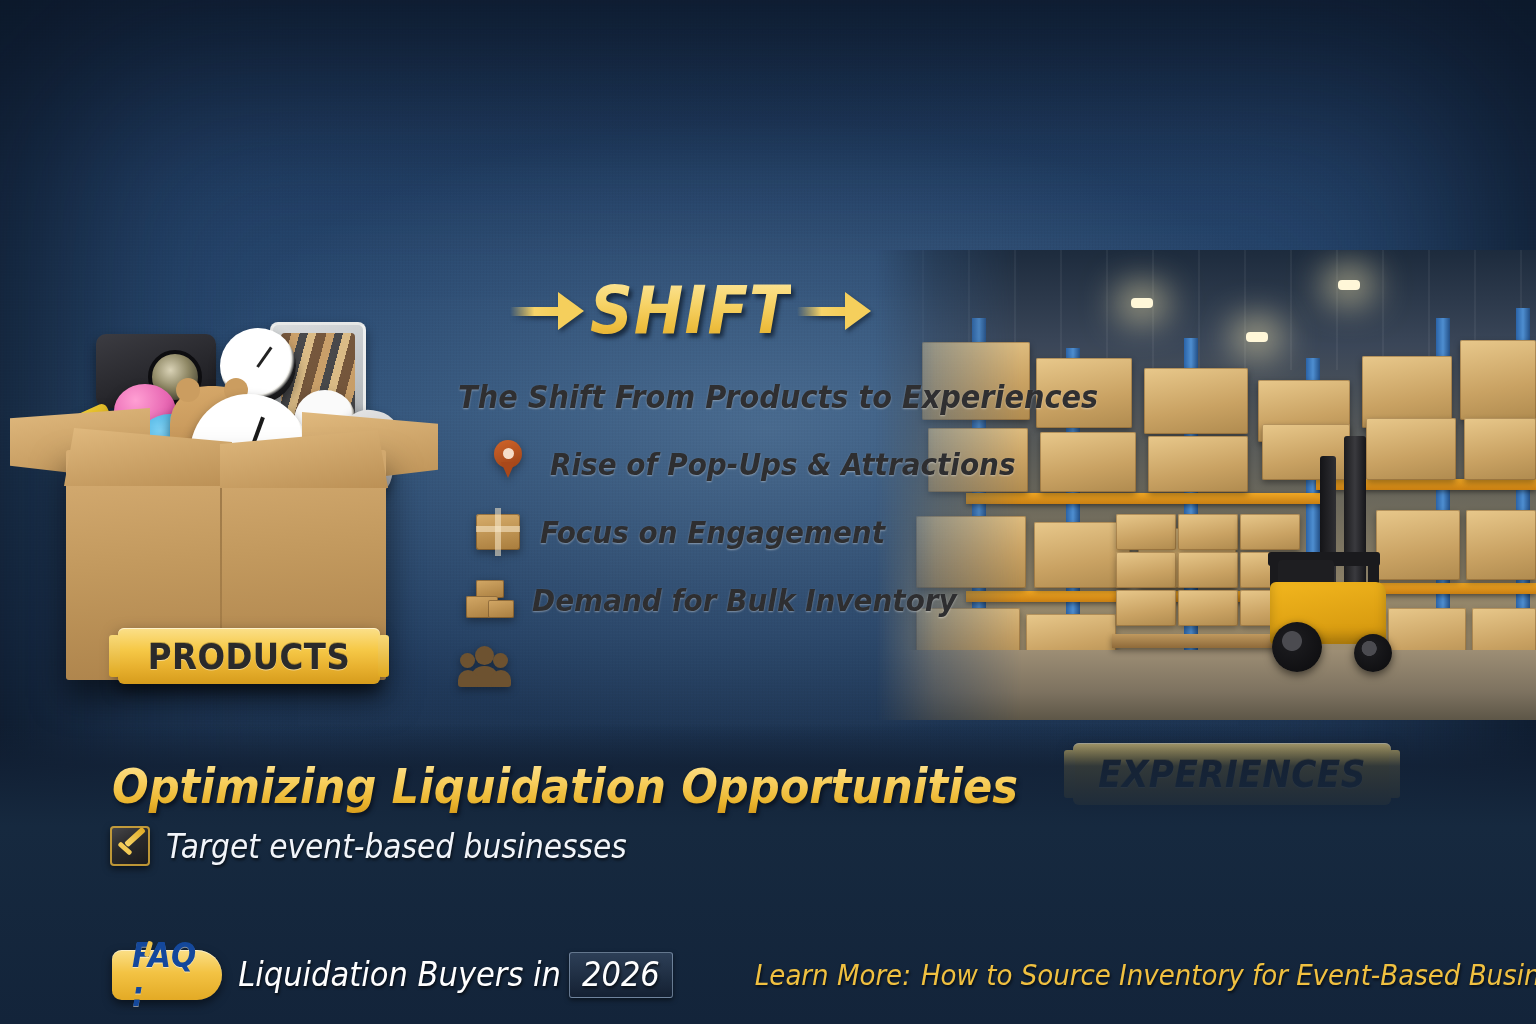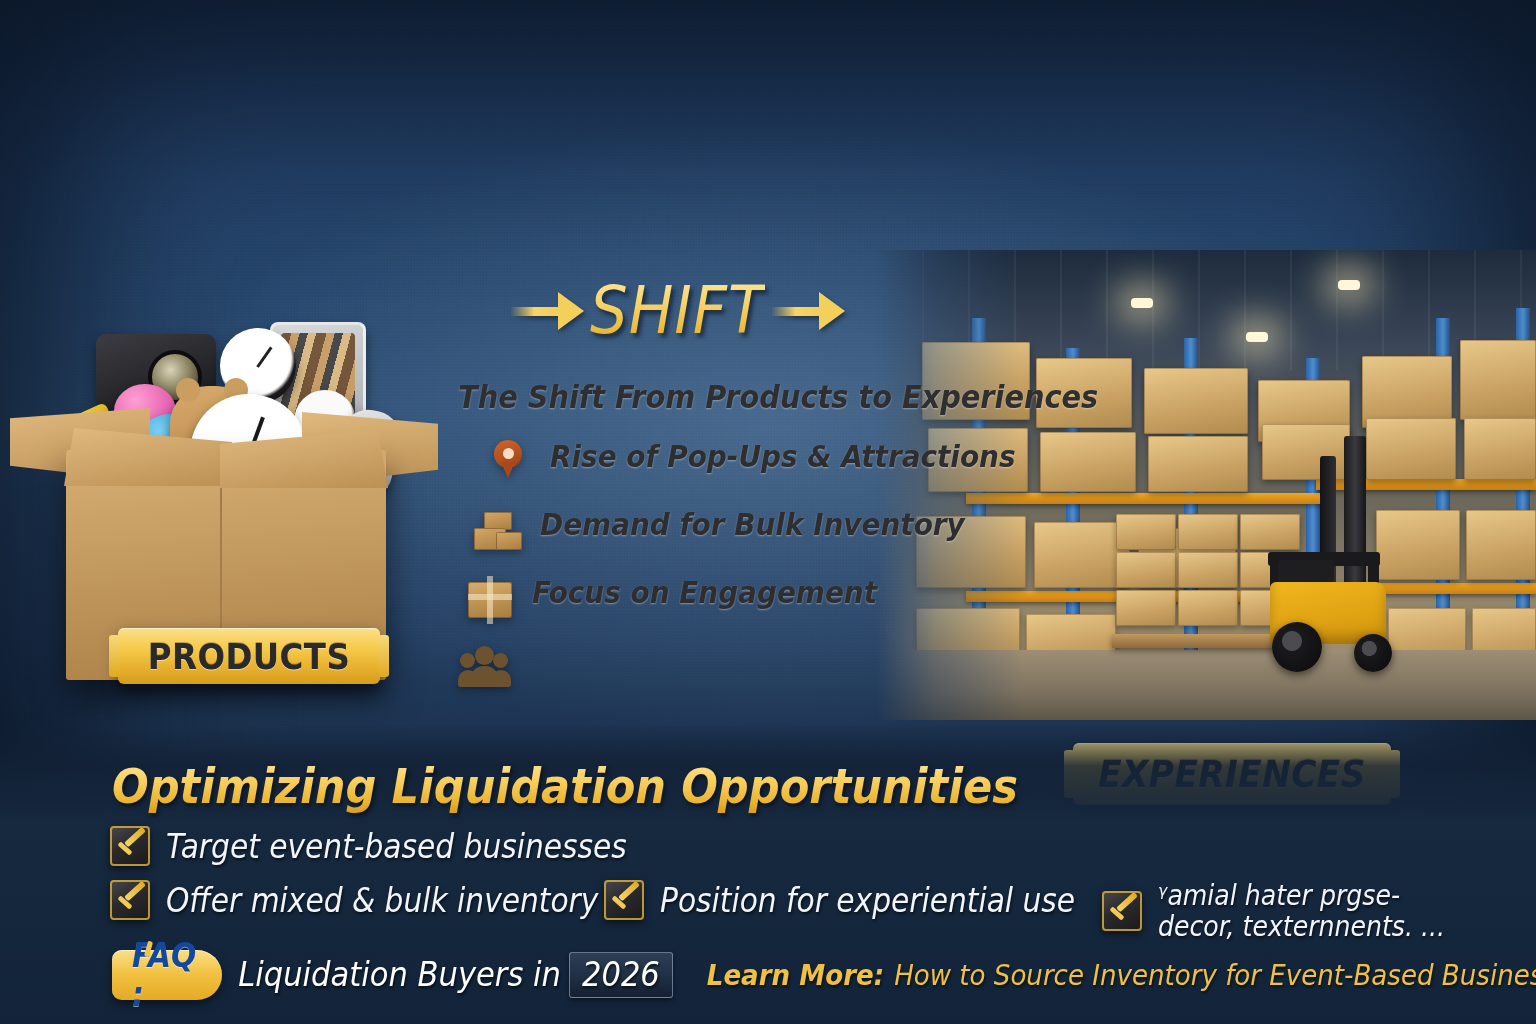--- a/index.html
+++ b/index.html
@@ -167,39 +167,39 @@
   .fk-seat { position:absolute; left:62px; bottom:92px; width:56px; height:26px; background:#1e1e21; border-radius:4px 4px 0 0;}
   .fk-wheel { position:absolute; bottom:6px; border-radius:50%; background:radial-gradient(circle at 40% 38%, #4b4b50 0 22%, #19191c 24%, #0b0b0d 100%);
     box-shadow:0 3px 8px rgba(0,0,0,.55); }
   .load { position:absolute; right:232px; bottom:56px; width:188px; height:150px; }
   .load .pallet-box{ position:absolute; }
 
   
   .shift { position:absolute; left:510px; top:272px; z-index:35; display:flex; align-items:center; gap:6px; }
   .shift-word {
     font-family:"DejaVu Sans Condensed","Liberation Sans Narrow","Liberation Sans", sans-serif;
-    font-weight:normal; font-style:italic; font-size:66px; letter-spacing:1px;
+    font-weight:bold; font-style:italic; font-size:66px; letter-spacing:1px;
     background:linear-gradient(180deg,#fdeaa6 0%,#f7d469 40%,#edbd3e 72%,#d9a326 100%);
     -webkit-background-clip:text; background-clip:text; color:transparent;
     filter:drop-shadow(3px 4px 2px rgba(8,18,32,.65));
   }
   .arrow { position:relative; width:74px; height:18px; filter:drop-shadow(2px 3px 2px rgba(8,18,32,.5)); }
   .arrow .shaft { position:absolute; left:0; top:5px; width:54px; height:9px;
     background:linear-gradient(90deg, rgba(247,212,105,0) 0%, #f7d469 45%, #f3cb56 100%); border-radius:2px; }
   .arrow .head { position:absolute; right:0; top:-10px; width:0; height:0;
     border-top:19px solid transparent; border-bottom:19px solid transparent; border-left:26px solid #f5cf5c; }
 
   .list { position:absolute; left:458px; top:378px; width:570px; z-index:35; }
   .list-title {
     font-family:"DejaVu Sans Condensed","Liberation Sans Narrow","Liberation Sans", sans-serif;
     font-weight:bold; font-style:italic; font-size:32px; color:#2f2f31; white-space:nowrap;
     text-shadow:0 1px 2px rgba(255,255,255,.38);
     margin-bottom:22px;
   }
-  .li { display:flex; align-items:flex-start; gap:16px; margin-bottom:16px; }
+  .li { display:flex; align-items:center; gap:16px; margin-bottom:16px; }
   .li .ico { width:52px; height:52px; flex:0 0 52px; position:relative; filter:drop-shadow(0 3px 4px rgba(0,0,0,.35)); }
   .li .lbl {
     font-family:"DejaVu Sans Condensed","Liberation Sans Narrow","Liberation Sans", sans-serif;
     font-weight:bold; font-style:italic; font-size:31px; color:#2e2e30; white-space:nowrap;
     text-shadow:0 1px 2px rgba(255,255,255,.40);
   }
   .li:nth-child(2) { padding-left:24px; }
   .li:nth-child(3) { padding-left:14px; }
   .li:nth-child(4) { padding-left:6px; }
   .li:nth-child(5) { padding-left:0px; }
@@ -294,21 +294,21 @@
     background:linear-gradient(180deg, rgba(46,64,88,.95), rgba(20,32,50,.95));
     border:1px solid rgba(168,190,216,.55); border-radius:3px;
     box-shadow:0 2px 5px rgba(0,0,0,.5);
   }
   .learn {
     font-family:"DejaVu Sans Condensed","Liberation Sans Narrow","Liberation Sans", sans-serif;
     font-style:italic; font-size:29px; color:#f0c040; white-space:nowrap;
     text-shadow:1px 2px 3px rgba(0,0,0,.7); margin-left:18px;
     display:flex; align-items:center; gap:10px;
   }
-  .learn b { font-weight:bold; }
+  .learn b { font-weight:normal;margin-left:48px; }
 </style>
 </head>
 <body>
 
 <div id="poster">
 
   <div class="warehouse">
     <div class="ceil"></div>
     <div class="lamp" style="left:255px; top:48px;"></div>
     <div class="lamp" style="left:370px; top:82px;"></div>
@@ -419,34 +419,34 @@
 
     <div class="li">
       <span class="ico">
           <i class="ic-pin"></i>
         </span>
       <span class="lbl">Rise of Pop-Ups &amp; Attractions</span>
     </div>
 
     <div class="li">
       <span class="ico">
+          <i class="ic-gift"></i>
+        </span>
+      <span class="lbl">Focus on Engagement</span>
+    </div>
+
+    <div class="li">
+      <span class="ico">
         <span class="ic-boxes">
             <i class="a"></i>
             <i class="b"></i>
             <i class="c"></i>
           </span>
       </span>
       <span class="lbl">Demand for Bulk Inventory</span>
-    </div>
-
-    <div class="li">
-      <span class="ico">
-          <i class="ic-gift"></i>
-        </span>
-      <span class="lbl">Focus on Engagement</span>
     </div>
 
     <div class="li">
       <span class="ico">
         <span class="ic-people">
             <i class="h1"></i>
             <i class="h2"></i>
             <i class="h3"></i>
             <i class="b1"></i>
             <i class="b2"></i>
@@ -469,34 +469,20 @@
 
   <div class="checks">
     <div class="crow">
       <div class="citem col-a">
         <span class="cbox"></span>
         <span class="ctext">Target event-based businesses</span>
       </div>
       <div class="col-c"></div>
     </div>
 
-    <div class="crow">
-      <div class="citem col-a">
-        <span class="cbox"></span>
-        <span class="ctext">Offer mixed &amp; bulk inventory</span>
-      </div>
-      <div class="citem col-b">
-        <span class="cbox"></span>
-        <span class="ctext">Position for experiential use</span>
-      </div>
-      <div class="citem col-c">
-        <span class="cbox"></span>
-        <span class="ctext multi">ᵞamial hater prgse-decor, texternnents.  ...</span>
-      </div>
-    </div>
   </div>
 
   <div class="faqrow">
     <div class="faq-pill">
       <span class="spark"></span>
       <span class="faq-txt">FAQ :</span>
     </div>
     <div class="faq-q"><span>Liquidation Buyers in</span><span class="chip">2026</span></div>
     <div class="learn">
       <b>Learn More:</b>

